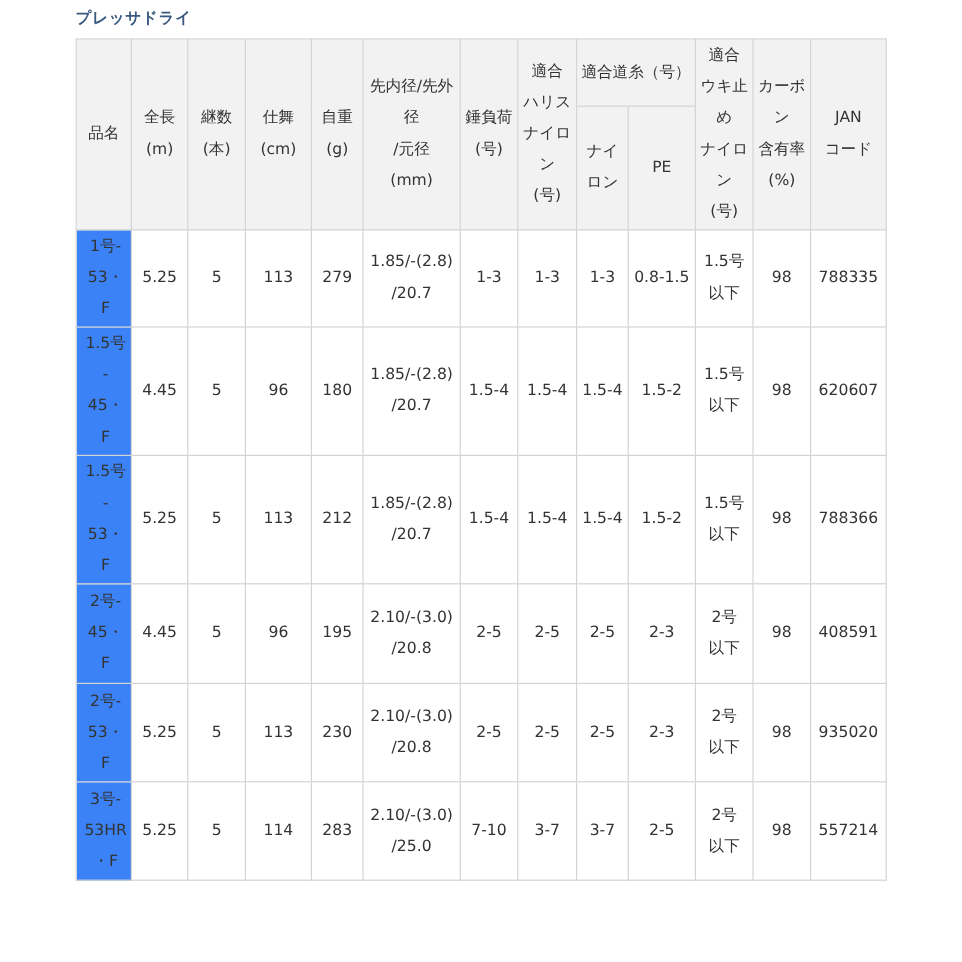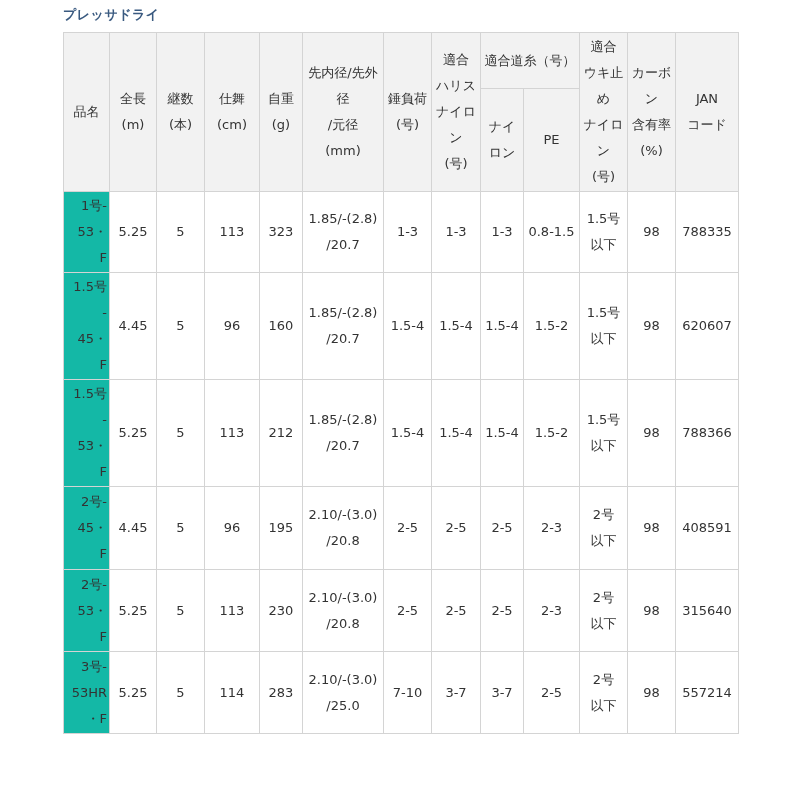--- a/index.html
+++ b/index.html
@@ -1,21 +1,21 @@
 <!DOCTYPE html>
 <html><head>
 <meta charset="utf-8">
 <style>
   html, body { margin: 0; padding: 0; background: #ffffff; }
   body { width: 802px; height: 802px; position: relative; font-family: "DejaVu Sans", "Liberation Sans", sans-serif; color: #333333; overflow: hidden; }
   .title { position: absolute; left: 63px; top: 6px; font-size: 13px; font-weight: bold; color: #3a5a80; letter-spacing: 0.5px; }
   table.spec { position: absolute; left: 63px; top: 32px; border-collapse: collapse; table-layout: fixed; width: 675px; font-size: 13px; }
   table.spec td, table.spec th { border: 1px solid #d4d4d4; text-align: center; vertical-align: middle; padding: 0 2px; font-weight: normal; line-height: 26px; color: #333333; }
   table.spec th { background: #f2f2f2; }
-  table.spec td.name { background: #14b8a6; text-align: right; padding-left: 5px; }
+  table.spec td.name { background: #3b82f6; text-align: center; padding-left: 5px; }
   .hdr-top { height: 56px; }
   .hdr-bot { height: 103px; }
 </style>
 </head>
 <body>
 
 <div class="title">プレッサドライ</div>
 
 <table class="spec">
   <colgroup>
@@ -76,41 +76,41 @@
     </tr>
   </thead>
   <tbody>
     <tr style="height:81px">
       <td class="name" style="white-space:pre-line">1号-
 53・
 F</td>
       <td>5.25</td>
       <td>5</td>
       <td>113</td>
-      <td>323</td>
+      <td>279</td>
       <td style="white-space:pre-line">1.85/-(2.8)
 /20.7</td>
       <td>1-3</td>
       <td>1-3</td>
       <td>1-3</td>
       <td>0.8-1.5</td>
       <td style="white-space:pre-line">1.5号
 以下</td>
       <td>98</td>
       <td>788335</td>
     </tr>
     <tr style="height:107px">
       <td class="name" style="white-space:pre-line">1.5号
 -
 45・
 F</td>
       <td>4.45</td>
       <td>5</td>
       <td>96</td>
-      <td>160</td>
+      <td>180</td>
       <td style="white-space:pre-line">1.85/-(2.8)
 /20.7</td>
       <td>1.5-4</td>
       <td>1.5-4</td>
       <td>1.5-4</td>
       <td>1.5-2</td>
       <td style="white-space:pre-line">1.5号
 以下</td>
       <td>98</td>
       <td>620607</td>
@@ -164,21 +164,21 @@
       <td>230</td>
       <td style="white-space:pre-line">2.10/-(3.0)
 /20.8</td>
       <td>2-5</td>
       <td>2-5</td>
       <td>2-5</td>
       <td>2-3</td>
       <td style="white-space:pre-line">2号
 以下</td>
       <td>98</td>
-      <td>315640</td>
+      <td>935020</td>
     </tr>
     <tr style="height:82px">
       <td class="name" style="white-space:pre-line">3号-
 53HR
 ・F</td>
       <td>5.25</td>
       <td>5</td>
       <td>114</td>
       <td>283</td>
       <td style="white-space:pre-line">2.10/-(3.0)

